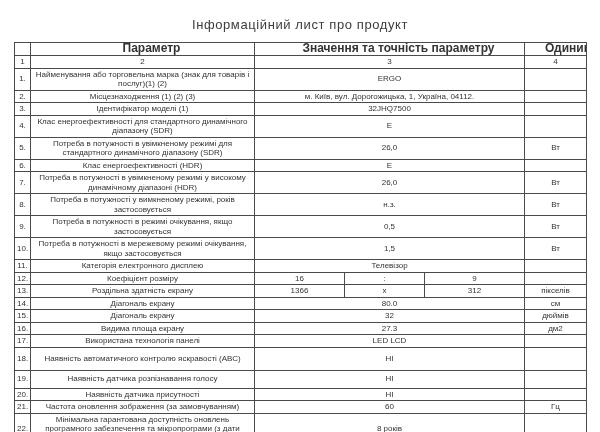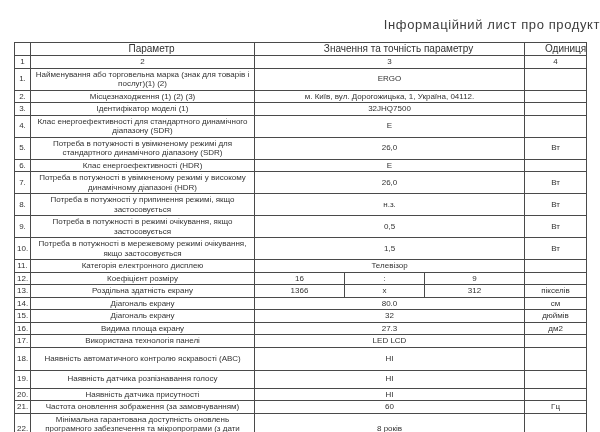--- a/index.html
+++ b/index.html
@@ -15,21 +15,21 @@
   .page {
     position: relative;
     width: 600px;
     height: 432px;
   }
   .doc-title {
     position: absolute;
     top: 17px;
     left: 0;
     width: 100%;
-    text-align: right;
+    text-align: center;
     font-size: 13px;
     font-weight: 400;
     letter-spacing: 0.6px;
     color: #3d3d3d;
   }
   table.sheet {
     position: absolute;
     left: 14px;
     top: 42px;
     width: 572px;
@@ -40,22 +40,22 @@
     color: #333333;
   }
   table.sheet th, table.sheet td {
     border: 1px solid #4a4a4a;
     text-align: center;
     vertical-align: middle;
     padding: 1px 2px;
     overflow: hidden;
   }
   table.sheet th {
-    font-weight: normal;
-    font-size: 10px;
+    font-weight: bold;
+    font-size: 12px;
     height: 10px;
     padding-left: 20px;
   }
   td.c-param { padding: 1px 10px; }
   tr.r-colnum td { height: 8px; }
   tr.r-tall td { height: 15px; }
   tr.r-med td { height: 20px; margin-top: 48px; }
 </style>
 </head>
 <body>
@@ -133,21 +133,21 @@
 
     <tr>
       <td class="c-num">7.</td>
       <td class="c-param">Потреба в потужності в увімкненому режимі у високому динамічному діапазоні (HDR)</td>
       <td colspan="3" class="c-val">26,0</td>
       <td class="c-unit">Вт</td>
     </tr>
 
     <tr>
       <td class="c-num">8.</td>
-      <td class="c-param">Потреба в потужності у припинення режимі, якщо застосовується</td>
+      <td class="c-param">Потреба в потужності у вимкненому режимі, років застосовується</td>
       <td colspan="3" class="c-val">н.з.</td>
       <td class="c-unit">Вт</td>
     </tr>
 
     <tr>
       <td class="c-num">9.</td>
       <td class="c-param">Потреба в потужності в режимі очікування, якщо застосовується</td>
       <td colspan="3" class="c-val">0,5</td>
       <td class="c-unit">Вт</td>
     </tr>

